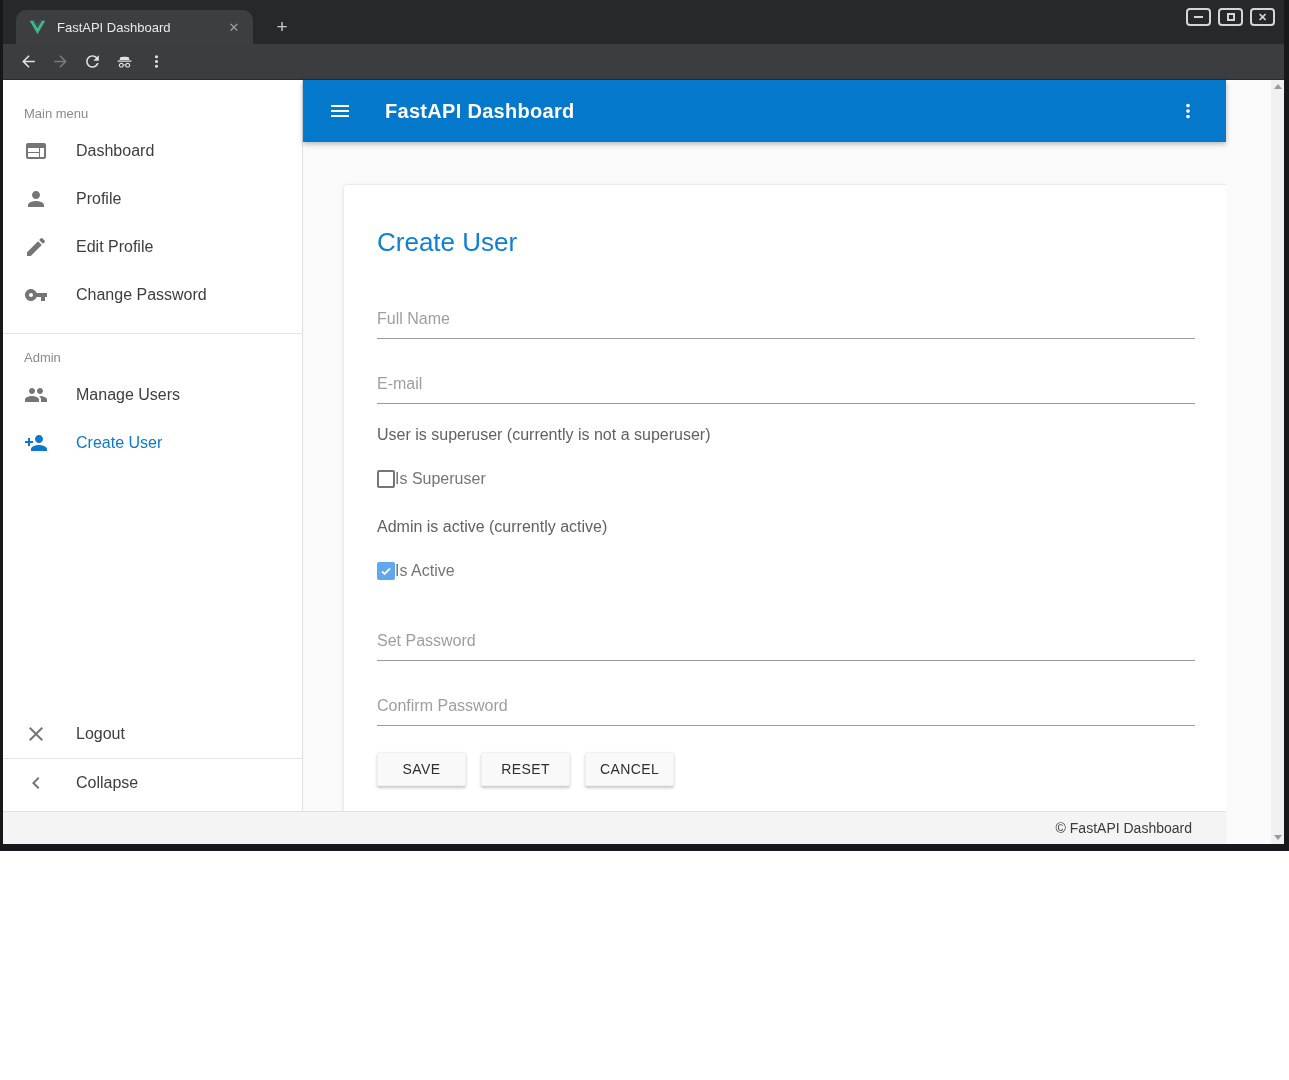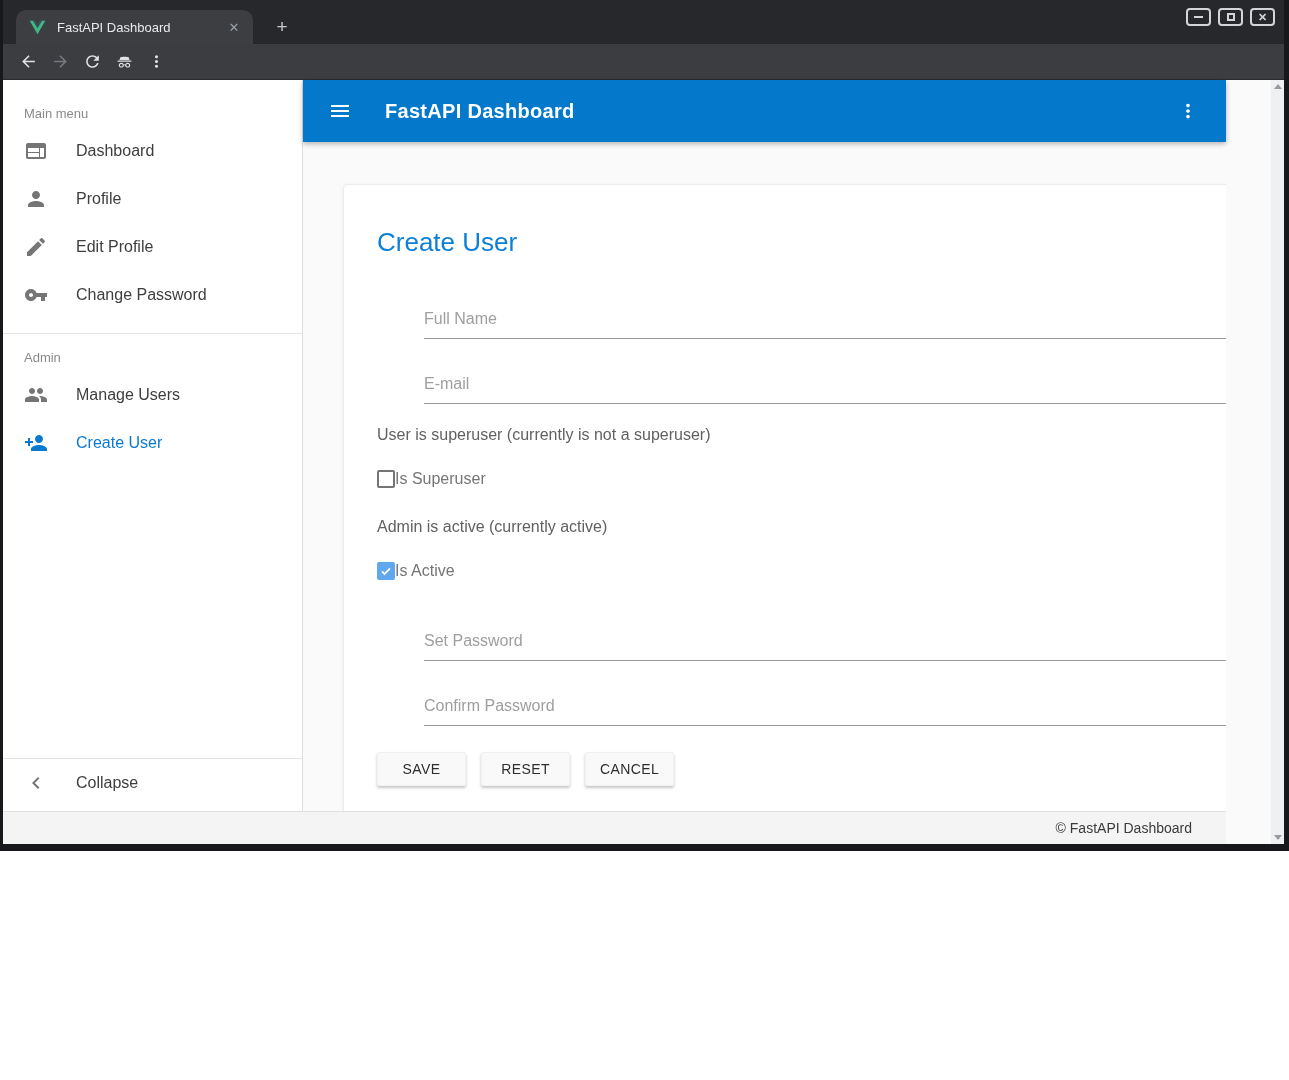--- a/index.html
+++ b/index.html
@@ -55,21 +55,21 @@
   .appbar svg { fill:#fff; }
   .appbar-title { color:#fff; font-size:20px; font-weight:700; margin-left:33px; letter-spacing:.3px; }
   .appbar-kebab { margin-left:auto; width:26px; height:26px; display:flex; align-items:center; justify-content:center; }
 
   .content { flex:1; padding:42px 0 0 40px; overflow:hidden; }
   .card { width:886px; background:#fff; border:1px solid #ececec; border-radius:4px;
           box-shadow:0 1px 4px rgba(0,0,0,0.06); padding:26px 33px 40px; }
   .card-title { color:#0d80d6; font-size:26px; font-weight:400; margin:16px 0 46px; }
 
   .text-field input { width:100%; border:none; border-bottom:1px solid #9b9b9b; background:transparent;
-                      font-size:16px; font-family:"Liberation Sans", sans-serif; color:#4d7c0f; padding:6px 0 10px; outline:none;margin-left:47px; }
+                      font-size:16px; font-family:"Liberation Sans", sans-serif; color:#4d7c0f; padding:6px 0 10px; outline:none; }
   .text-field input::placeholder { color:#9e9e9e; opacity:1; }
   .tf-gap { margin-bottom:30px; }
 
   .hint { color:#616161; font-size:16px; }
   .check-row { display:flex; align-items:center; }
   .checkbox { width:18px; height:18px; border:2px solid #757575; border-radius:2px; flex-shrink:0; }
   .checkbox.checked { border:none; background:#5fa8ee; display:flex; align-items:center; justify-content:center; }
   .checkbox.checked svg { width:14px; height:14px; fill:none; stroke:#fff; stroke-width:3; }
   .check-label { color:#757575; font-size:16px; }
 
@@ -207,20 +207,28 @@
           <div class="menu-item active">
             <span class="mi-icon">
               <svg viewBox="0 0 24 24">
                   <path d="M15 12c2.21 0 4-1.79 4-4s-1.79-4-4-4-4 1.79-4 4 1.79 4 4 4zm-9-2V7H4v3H1v2h3v3h2v-3h3v-2H6zm9 4c-2.67 0-8 1.34-8 4v2h16v-2c0-2.66-5.33-4-8-4z"></path>
                 </svg>
             </span>
             <span class="mi-label">Create User</span>
           </div>
 
           <div class="sidebar-bottom">
+            <div class="menu-item">
+              <span class="mi-icon">
+                <svg viewBox="0 0 24 24">
+                    <path d="M19 6.41L17.59 5 12 10.59 6.41 5 5 6.41 10.59 12 5 17.59 6.41 19 12 13.41 17.59 19 19 17.59 13.41 12z"></path>
+                  </svg>
+              </span>
+              <span class="mi-label">Logout</span>
+            </div>
             <div class="divider"></div>
             <div class="menu-item">
               <span class="mi-icon">
                 <svg viewBox="0 0 24 24">
                     <path d="M15.41 7.41L14 6l-6 6 6 6 1.41-1.41L10.83 12z"></path>
                   </svg>
               </span>
               <span class="mi-label">Collapse</span>
             </div>
           </div>

